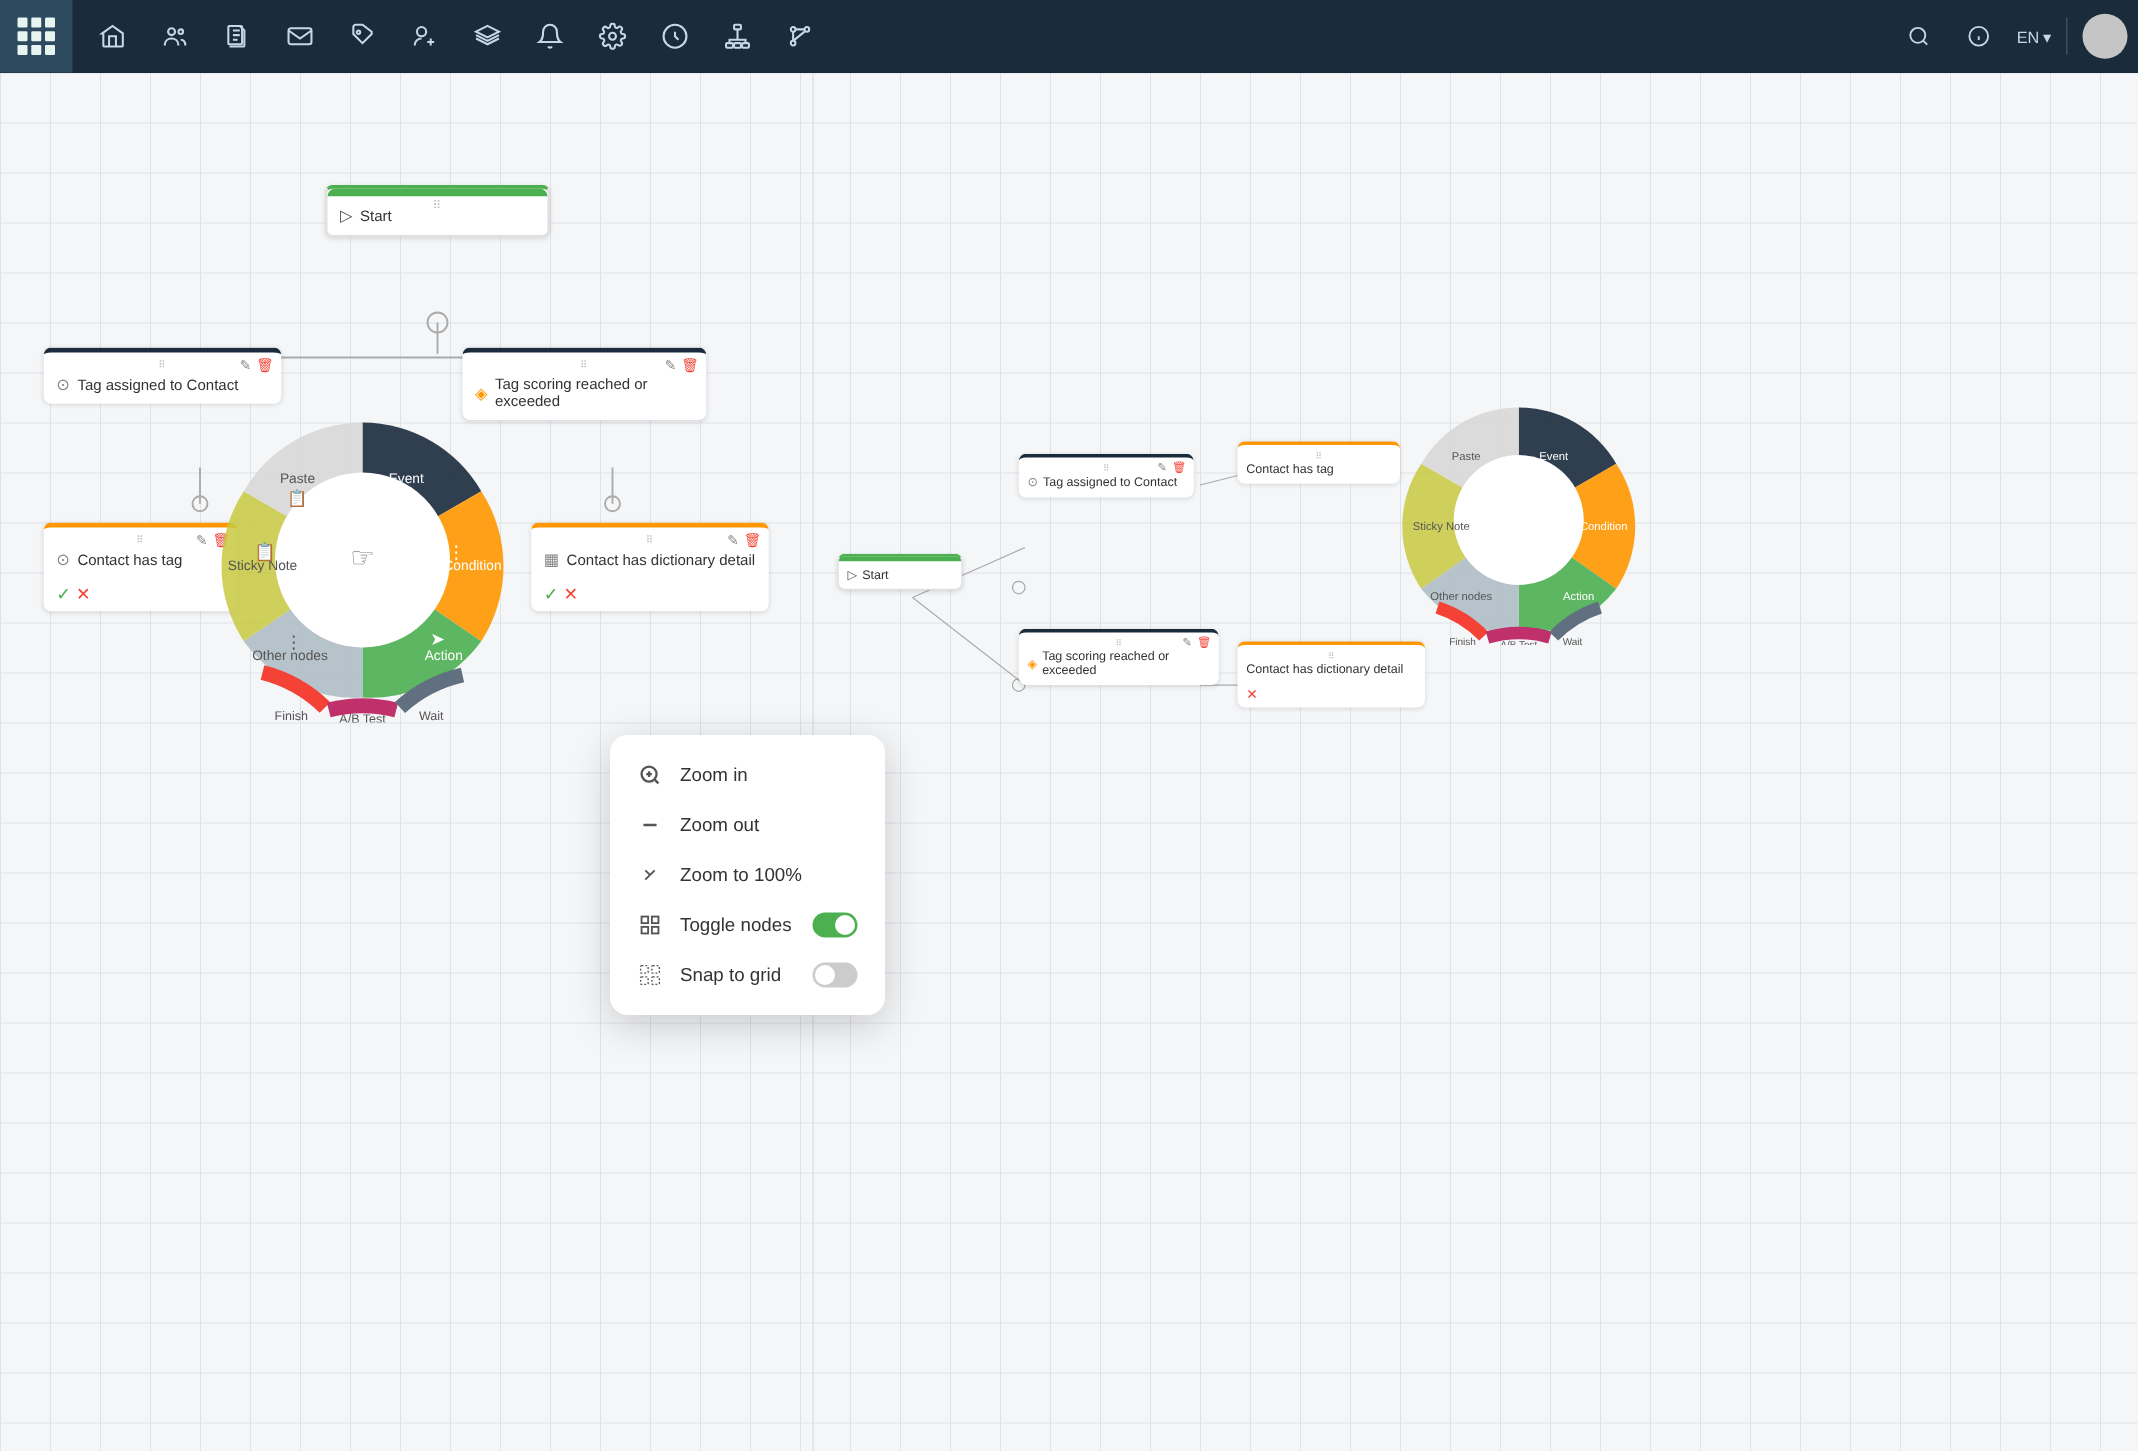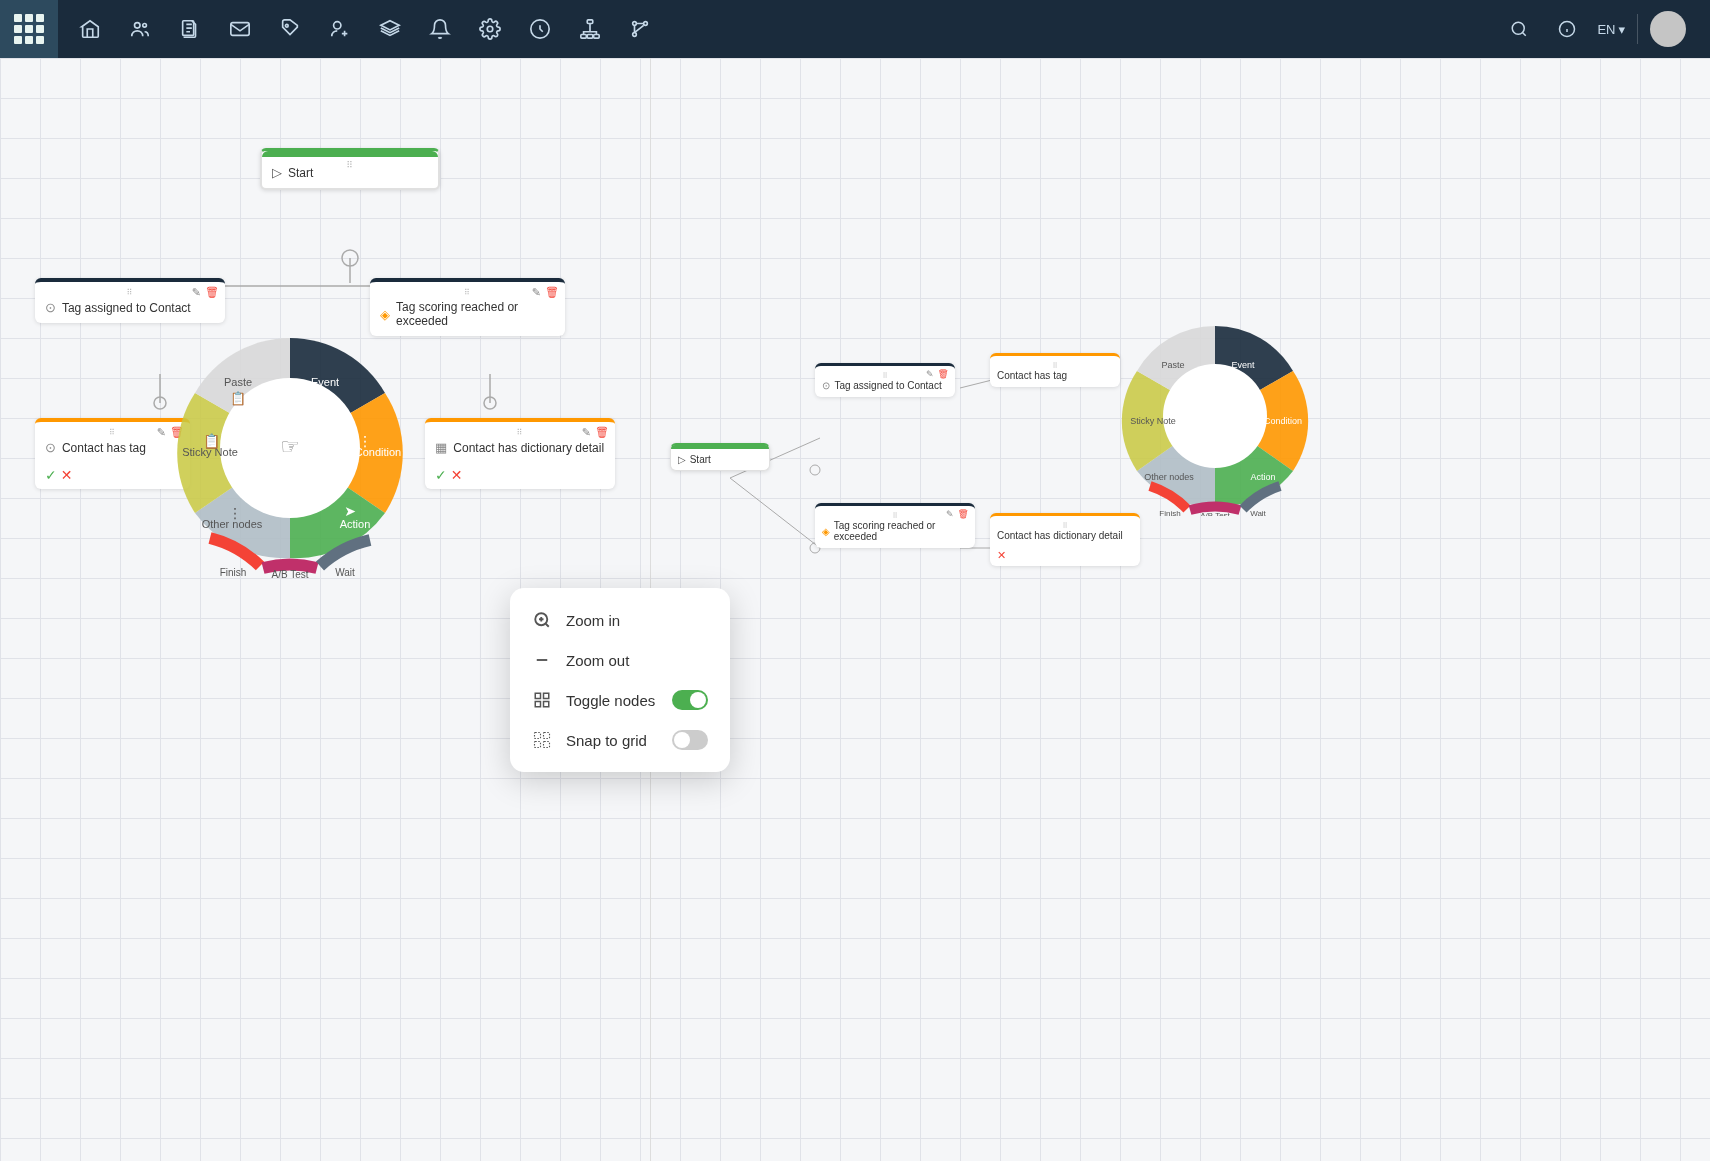--- a/index.html
+++ b/index.html
@@ -14,21 +14,21 @@
       width: 58px; height: 58px; background: #2d4a5e; display: flex; align-items: center; justify-content: center; cursor: pointer; flex-shrink: 0;
     }
     .apps-grid { display: grid; grid-template-columns: repeat(3,8px); gap: 3px; }
     .apps-grid span { width: 8px; height: 8px; background: #e8f4f0; border-radius: 1px; display: block; }
     .nav-icons { display: flex; align-items: center; gap: 6px; flex: 1; padding: 0 10px; }
     .nav-icon-btn {
       width: 44px; height: 44px; border-radius: 50%; border: none; background: transparent; cursor: pointer;
       display: flex; align-items: center; justify-content: center; color: #c5d8e8;
     }
     .nav-icon-btn svg { width: 22px; height: 22px; fill: none; stroke: currentColor; stroke-width: 1.8; }
-    .nav-right { display: flex; align-items: center; gap: 12px; padding-right: 24px; color: #c5d8e8; }
+    .nav-right { display: flex; align-items: center; gap: 12px; padding-right: 8px; color: #c5d8e8; }
     .nav-search, .nav-info { width: 36px; height: 36px; border-radius: 50%; border: none; background: transparent; cursor: pointer; display: flex; align-items: center; justify-content: center; color: #c5d8e8; }
     .nav-lang { font-size: 13px; color: #c5d8e8; cursor: pointer; display: flex; align-items: center; gap: 3px; }
     .nav-divider { width: 1px; height: 30px; background: rgba(255,255,255,0.2); }
     .nav-avatar { width: 36px; height: 36px; border-radius: 50%; background: #c5c5c5; }
 
     
     .canvas {
       position: absolute; top: 58px; left: 0; right: 0; bottom: 0;
       background-color: #f5f6f8;
       background-image: linear-gradient(#e0e2e8 1px, transparent 1px), linear-gradient(90deg, #e0e2e8 1px, transparent 1px);
@@ -68,21 +68,21 @@
     .node-contact2-r { left: 990px; top: 455px; width: 150px; border-top: 3px solid #ff9800; }
 
     
     .pie-menu {
       position: absolute; left: 160px; top: 260px; width: 260px; height: 260px;
     }
     .pie-svg { width: 260px; height: 260px; }
 
     
     .context-menu {
-      position: absolute; left: 510px; top: 530px;
+      position: absolute; left: 488px; top: 530px;
       background: white; border-radius: 14px; box-shadow: 0 8px 32px rgba(0,0,0,0.18);
       padding: 12px 0; min-width: 220px; z-index: 50;
     }
     .context-menu-item {
       display: flex; align-items: center; gap: 14px; padding: 10px 22px;
       cursor: pointer; font-size: 15px; color: #333; transition: background 0.1s;
     }
     .context-menu-item.active { background: #f0f0f0; }
     .context-menu-icon { width: 20px; height: 20px; display: flex; align-items: center; justify-content: center; color: #555; flex-shrink: 0; }
     .context-menu-label { flex: 1; }
@@ -414,20 +414,28 @@
 
     <div class="context-menu-item">
       <span class="context-menu-icon">
         <svg width="18" height="18" viewBox="0 0 24 24" fill="none" stroke="#555" stroke-width="2.5">
             <path d="M5 12h14"></path>
           </svg>
       </span>
       <span class="context-menu-label">Zoom out</span>
     </div>
 
+    <div class="context-menu-item">
+      <span class="context-menu-icon">
+        <svg width="18" height="18" viewBox="0 0 24 24" fill="none" stroke="#555" stroke-width="2">
+            <path d="M7 17L17 7M7 7l5 5 5-5"></path>
+          </svg>
+      </span>
+      <span class="context-menu-label">Zoom to 100%</span>
+    </div>
 
 
     <div class="context-menu-item">
       <span class="context-menu-icon">
         <svg width="18" height="18" viewBox="0 0 24 24" fill="none" stroke="#555" stroke-width="2">
             <rect x="3" y="3" width="7" height="7"></rect>
             <rect x="14" y="3" width="7" height="7"></rect>
             <rect x="3" y="14" width="7" height="7"></rect>
             <rect x="14" y="14" width="7" height="7"></rect>
           </svg>

